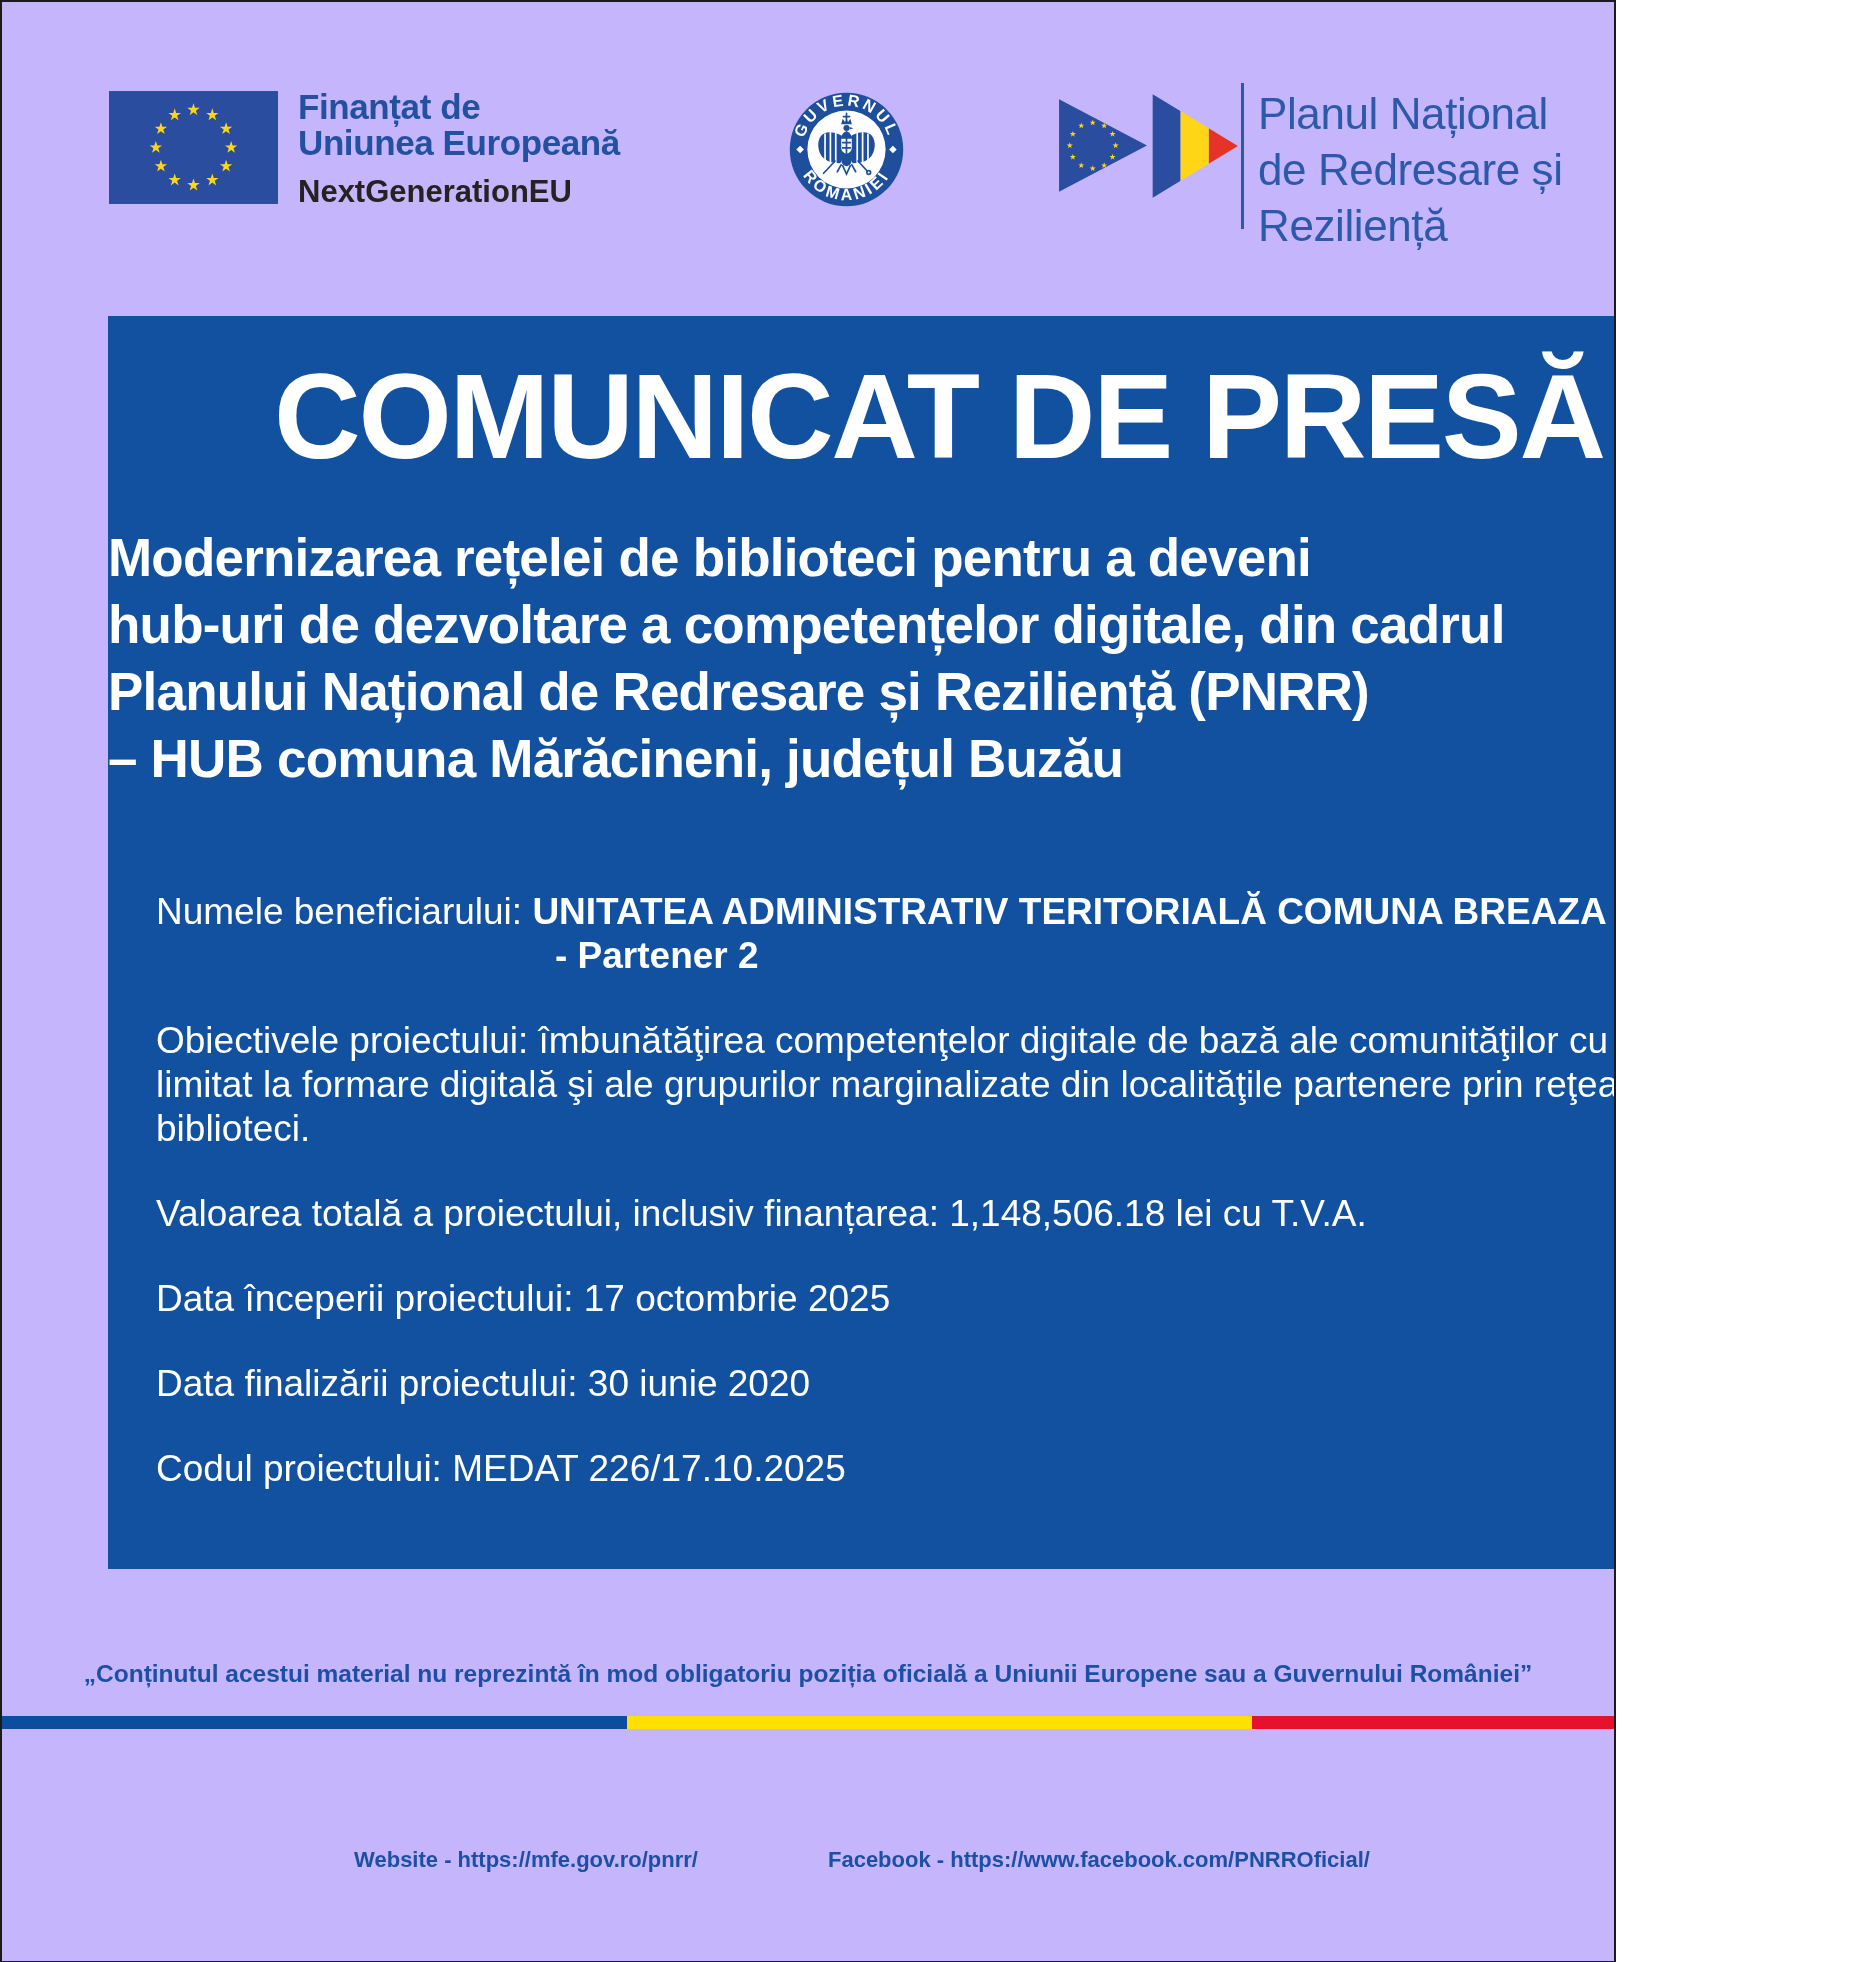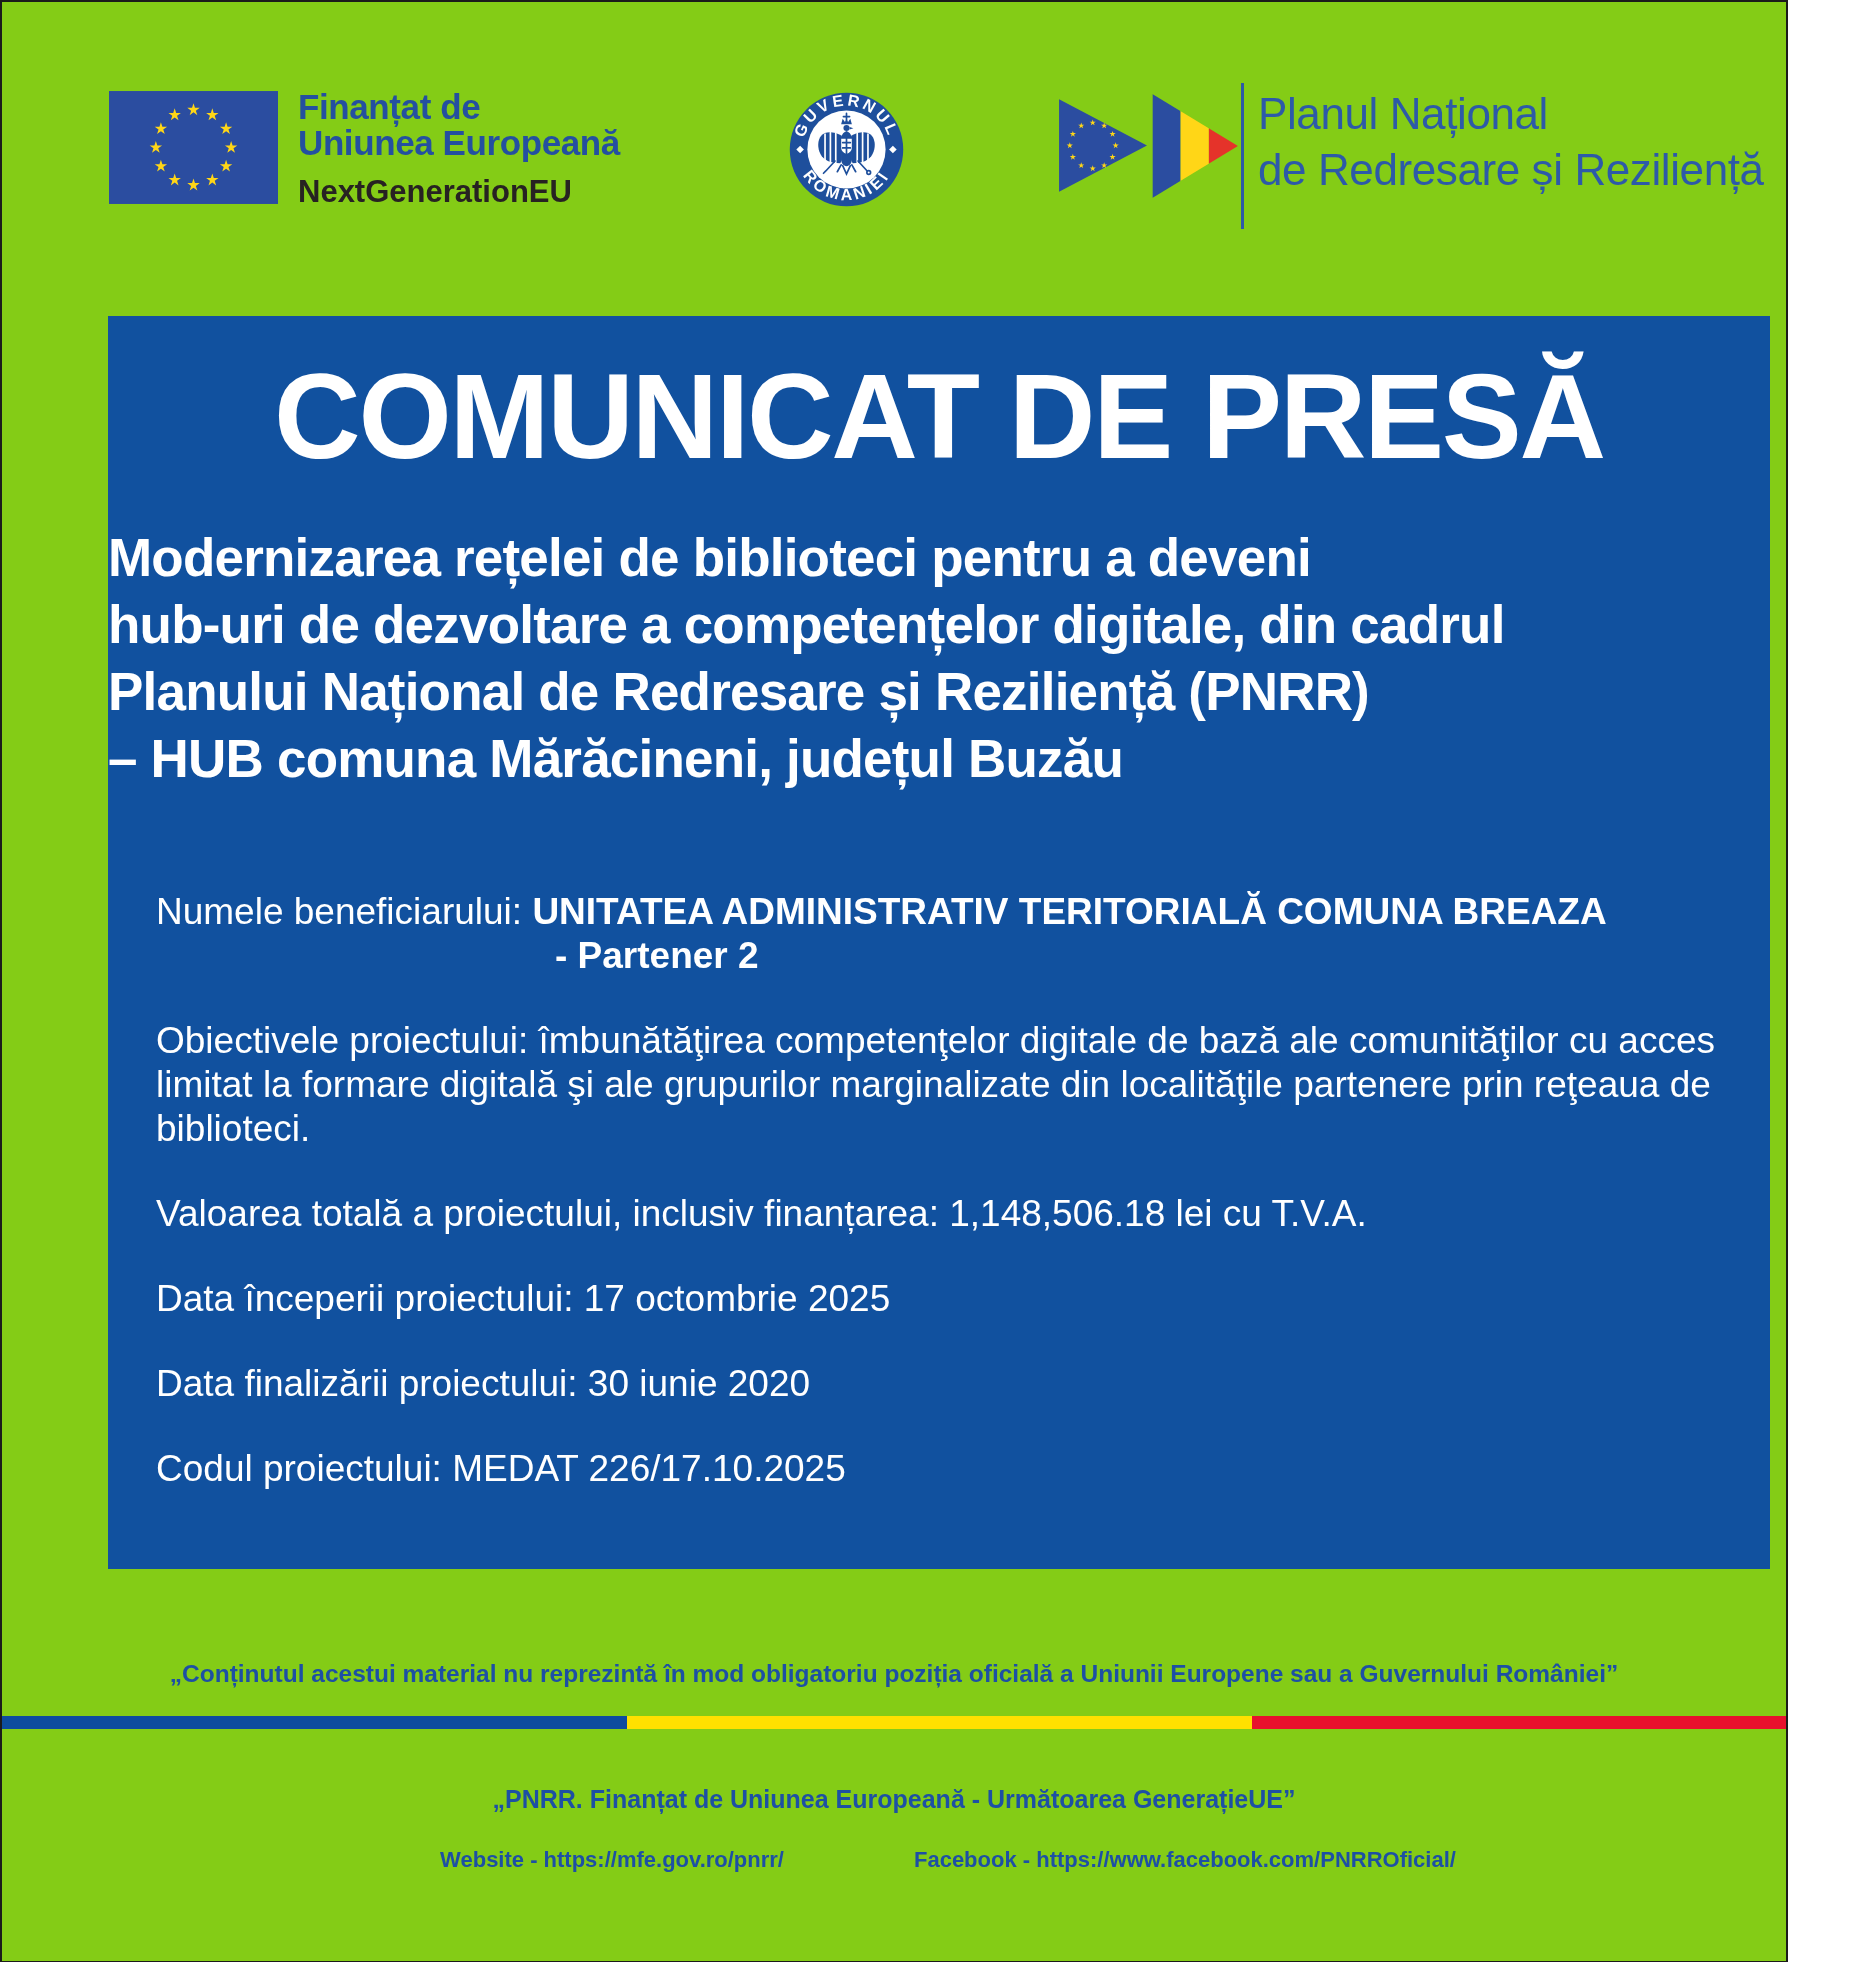--- a/index.html
+++ b/index.html
@@ -6,22 +6,22 @@
     --eu-flag-blue:#2b4da0; --star-yellow:#ffd617; --header-text-blue:#2450a0;
     --nextgen-text:#272222; --seal-blue:#1e4f9c; --pnrr-text-blue:#2d5aa8;
     --box-blue:#11519f; --footer-text-blue:#1d50a4;
     --stripe-blue:#0d4c9e; --stripe-yellow:#ffe000; --stripe-red:#e8112d;
     --triangle-red:#e5332a;
   }
   *{margin:0;padding:0;box-sizing:border-box;}
   html,body{background:#ffffff;}
   .page{
     position:relative;
-    width:1788px;height:1963px;
-    background:#84cc16;
+    width:1616px;height:1963px;
+    background:#c4b5fd;
     border:2.3px solid #1b1b1b;
     overflow:hidden;
     font-family:"Liberation Sans","DejaVu Sans",sans-serif;
   }
   
   .flag-svg{position:absolute;left:107px;top:89px;}
   .flag-bg{fill:var(--eu-flag-blue,#2b4da0);}
   .star{fill:var(--star-yellow,#ffd617);}
   .eu-text{position:absolute;left:296px;top:87px;}
   .eu-text .bold-line{
@@ -202,21 +202,20 @@
   </main>
 
   <div class="disclaimer">„Conținutul acestui material nu reprezintă în mod obligatoriu poziția oficială a Uniunii Europene sau a Guvernului României”</div>
 
   <div class="stripe">
     <span class="seg-blue"></span>
     <span class="seg-yellow"></span>
     <span class="seg-red"></span>
   </div>
 
-  <div class="footer-pnrr">„PNRR. Finanțat de Uniunea Europeană - Următoarea GenerațieUE”</div>
 
   <div class="footer-links">
     <span>Website - https://mfe.gov.ro/pnrr/</span>
     <span>Facebook - https://www.facebook.com/PNRROficial/</span>
   </div>
 
 </div>
 
 
 </body></html>

